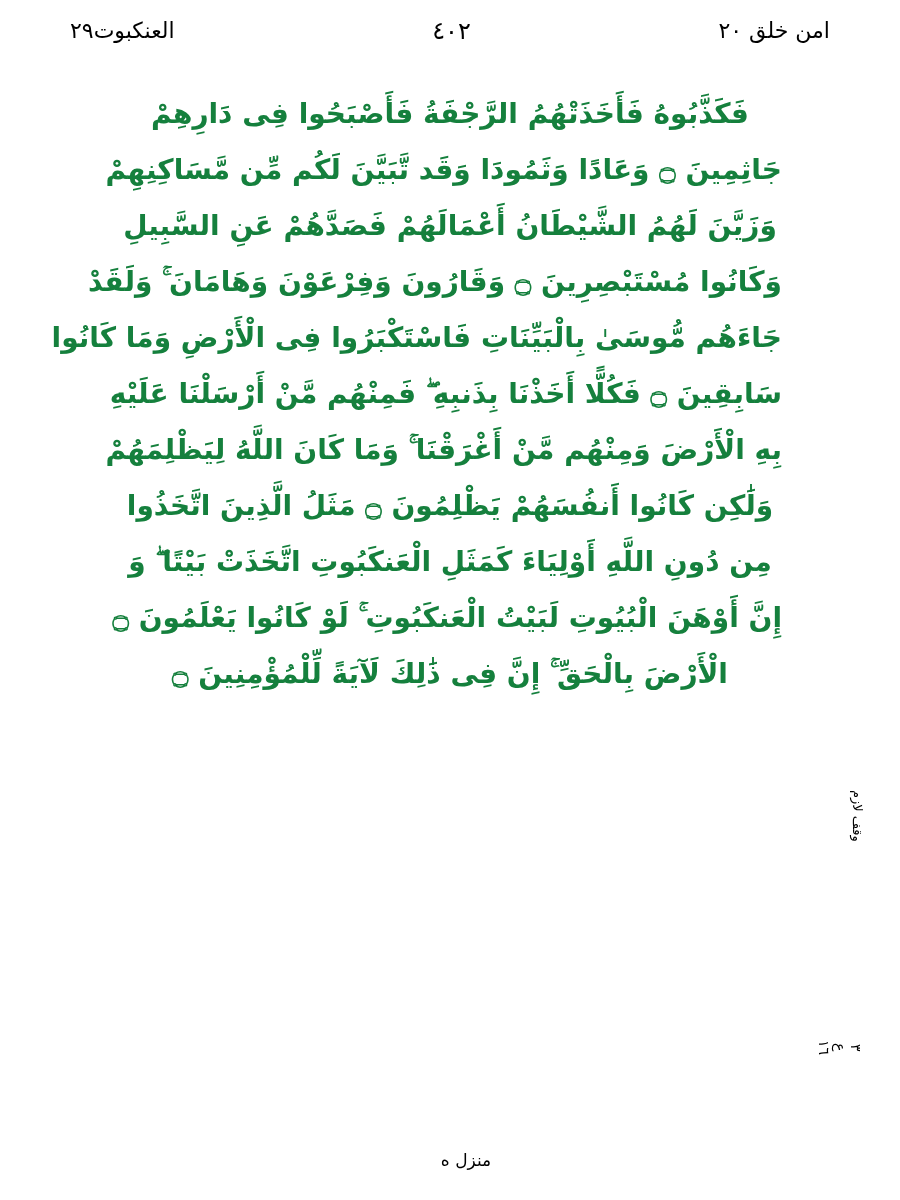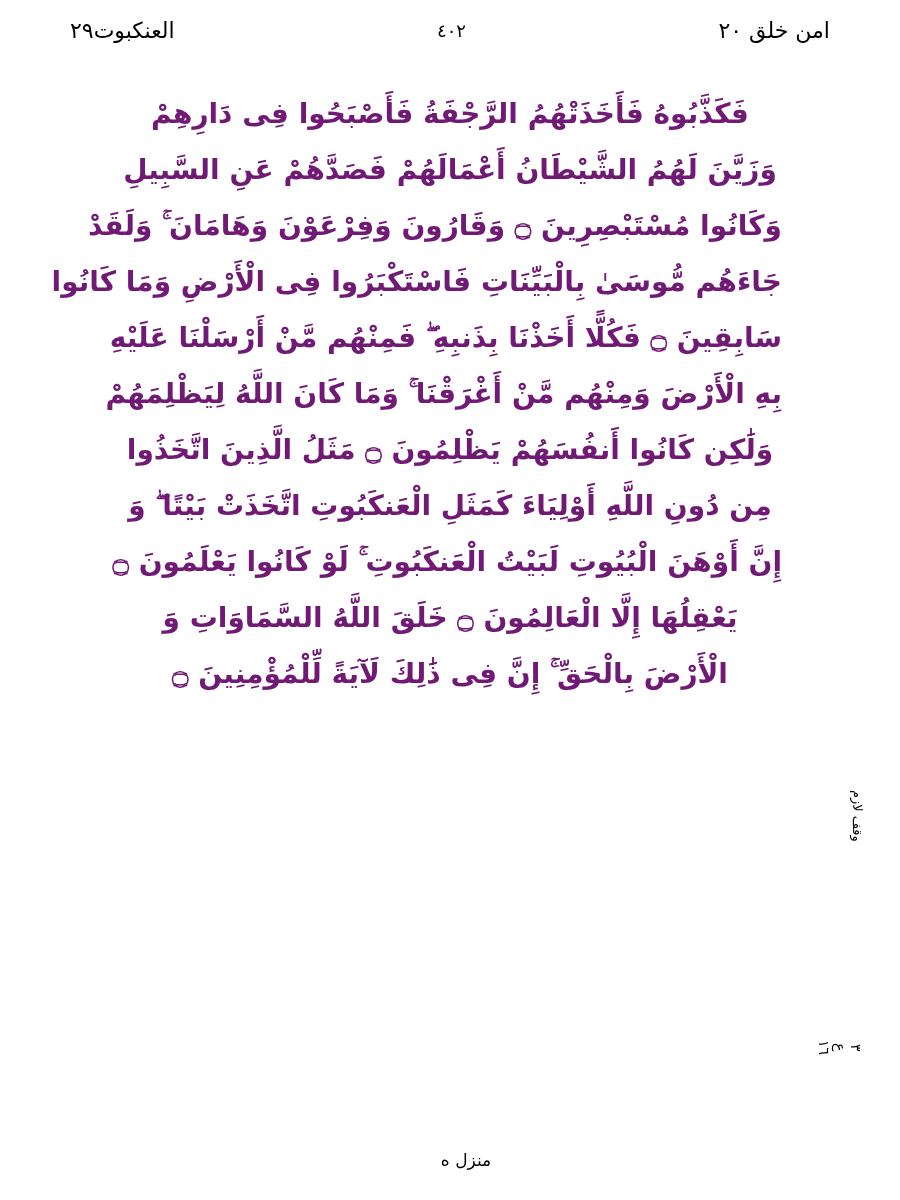--- a/index.html
+++ b/index.html
@@ -36,40 +36,40 @@
     font-size: 17px;
     letter-spacing: 0px;
   }
   .header .hdr-item {
     white-space: nowrap;
     font-family: "DejaVu Sans", sans-serif;
     font-size: 22px;
     line-height: 1;
   }
   .header .hdr-center {
-    font-size: 18px;
+    font-size: 24px;
     margin-left: 10px;
   }
 
   
   .quran-block {
     position: absolute;
     top: 86px;
     left: 118px;
     width: 664px;
     direction: rtl;
     text-align: center;
   }
   .aya-line {
     font-family: "DejaVu Sans", sans-serif;
     font-size: 28px;
     line-height: 56px;
     white-space: nowrap;
     letter-spacing: 0px;
-    color: #701a75;
+    color: #15803d;
     font-weight: 600;
     text-align: center;
     transform: scaleX(1.0);
   }
 
   
   .side-mark {
     position: absolute;
     right: 36px;
     writing-mode: vertical-rl;
@@ -105,29 +105,29 @@
 <div class="page">
 
   <div class="header">
     <div class="hdr-item">امن خلق ٢٠</div>
     <div class="hdr-item hdr-center">٤٠٢</div>
     <div class="hdr-item">العنكبوت٢٩</div>
   </div>
 
   <div class="quran-block">
     <div class="aya-line">فَكَذَّبُوهُ فَأَخَذَتْهُمُ الرَّجْفَةُ فَأَصْبَحُوا فِى دَارِهِمْ</div>
+    <div class="aya-line">جَاثِمِينَ ۝ وَعَادًا وَثَمُودَا وَقَد تَّبَيَّنَ لَكُم مِّن مَّسَاكِنِهِمْ</div>
     <div class="aya-line">وَزَيَّنَ لَهُمُ الشَّيْطَانُ أَعْمَالَهُمْ فَصَدَّهُمْ عَنِ السَّبِيلِ</div>
     <div class="aya-line">وَكَانُوا مُسْتَبْصِرِينَ ۝ وَقَارُونَ وَفِرْعَوْنَ وَهَامَانَ ۚ وَلَقَدْ</div>
     <div class="aya-line">جَاءَهُم مُّوسَىٰ بِالْبَيِّنَاتِ فَاسْتَكْبَرُوا فِى الْأَرْضِ وَمَا كَانُوا</div>
     <div class="aya-line">سَابِقِينَ ۝ فَكُلًّا أَخَذْنَا بِذَنبِهِ ۖ فَمِنْهُم مَّنْ أَرْسَلْنَا عَلَيْهِ</div>
     <div class="aya-line">بِهِ الْأَرْضَ وَمِنْهُم مَّنْ أَغْرَقْنَا ۚ وَمَا كَانَ اللَّهُ لِيَظْلِمَهُمْ</div>
     <div class="aya-line">وَلَٰكِن كَانُوا أَنفُسَهُمْ يَظْلِمُونَ ۝ مَثَلُ الَّذِينَ اتَّخَذُوا</div>
     <div class="aya-line">مِن دُونِ اللَّهِ أَوْلِيَاءَ كَمَثَلِ الْعَنكَبُوتِ اتَّخَذَتْ بَيْتًا ۖ وَ</div>
     <div class="aya-line">إِنَّ أَوْهَنَ الْبُيُوتِ لَبَيْتُ الْعَنكَبُوتِ ۚ لَوْ كَانُوا يَعْلَمُونَ ۝</div>
-    <div class="aya-line">يَعْقِلُهَا إِلَّا الْعَالِمُونَ ۝ خَلَقَ اللَّهُ السَّمَاوَاتِ وَ</div>
     <div class="aya-line">الْأَرْضَ بِالْحَقِّ ۚ إِنَّ فِى ذَٰلِكَ لَآيَةً لِّلْمُؤْمِنِينَ ۝</div>
   </div>
 
   <div class="side-mark side-mark-1">وقف لازم</div>
 
   <div class="side-mark side-mark-2">
     <span>٣</span>
     <span>ع</span>
     <span>١٦</span>
   </div>

